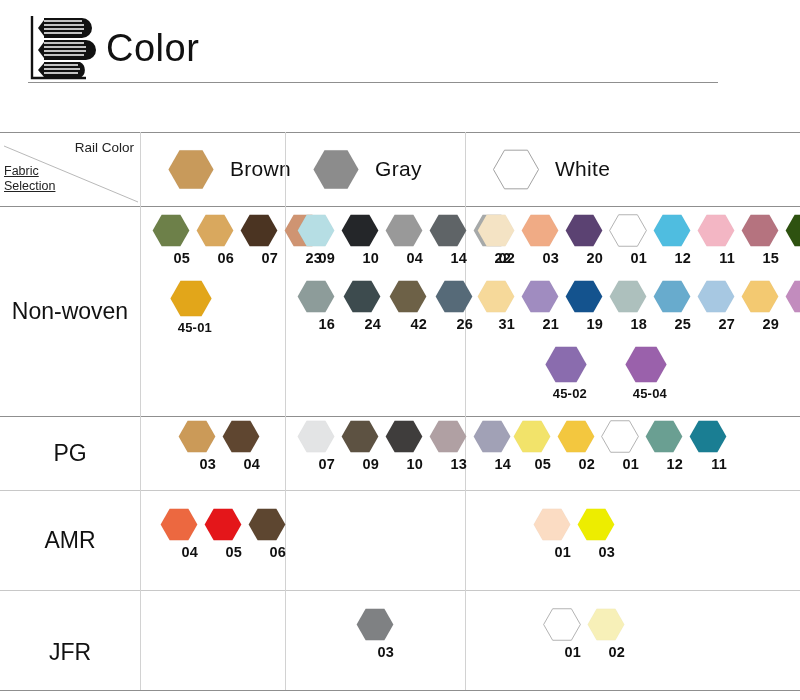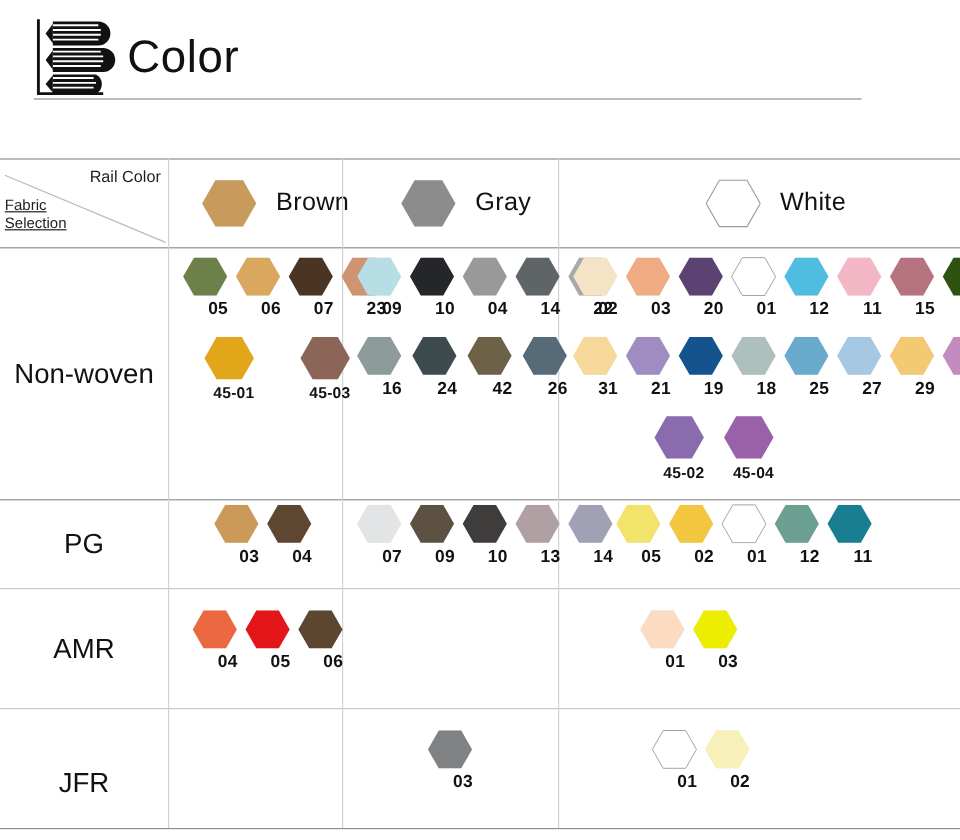--- a/index.html
+++ b/index.html
@@ -124,31 +124,31 @@
       <div class="grp" style="left: 140px; width: 145px;">
         <span class="hex-wrap">
           <span class="hex">
             <svg width="46" height="41" viewBox="0 0 100 88">
               <polygon points="25,2 75,2 99,44 75,86 25,86 1,44" fill="#c89a5b" stroke="rgba(0,0,0,0.06)" stroke-width="1"></polygon>
             </svg>
           </span>
         </span>
         <span class="grp-label">Brown</span>
       </div>
-      <div class="grp" style="left: 274px; width: 180px; padding-left: 32px;">
+      <div class="grp" style="left: 285px; width: 180px;">
         <span class="hex-wrap">
           <span class="hex">
             <svg width="46" height="41" viewBox="0 0 100 88">
               <polygon points="25,2 75,2 99,44 75,86 25,86 1,44" fill="#8c8c8c" stroke="rgba(0,0,0,0.06)" stroke-width="1"></polygon>
             </svg>
           </span>
         </span>
         <span class="grp-label">Gray</span>
       </div>
-      <div class="grp" style="left: 465px; width: 335px; justify-content: center;">
+      <div class="grp" style="left: 465px; width: 335px;">
         <span class="hex-wrap">
           <span class="hex">
             <svg width="46" height="41" viewBox="0 0 100 88">
               <polygon points="25,2 75,2 99,44 75,86 25,86 1,44" fill="#ffffff" stroke="#9a9a9a" stroke-width="2"></polygon>
             </svg>
           </span>
         </span>
         <span class="grp-label">White</span>
       </div>
       <div class="rowline strong" style="top: 0px;"></div>
@@ -197,28 +197,20 @@
       </div>
       <div class="swatch-line" style="left: 154px; top: 148px; gap: 22px;">
         <div class="swatch wide">
           <span class="hex">
             <svg width="42" height="37" viewBox="0 0 100 88">
               <polygon points="25,2 75,2 99,44 75,86 25,86 1,44" fill="#e2a61a" stroke="rgba(0,0,0,0.06)" stroke-width="1"></polygon>
             </svg>
           </span>
           <div class="code">45-01</div>
         </div>
-        <div class="swatch wide">
-          <span class="hex">
-            <svg width="42" height="37" viewBox="0 0 100 88">
-              <polygon points="25,2 75,2 99,44 75,86 25,86 1,44" fill="#8a6558" stroke="rgba(0,0,0,0.06)" stroke-width="1"></polygon>
-            </svg>
-          </span>
-          <div class="code">45-03</div>
-        </div>
       </div>
       <div class="swatch-line" style="left: 297px; top: 82px; gap: 6px;">
         <div class="swatch">
           <span class="hex">
             <svg width="38" height="33" viewBox="0 0 100 88">
               <polygon points="25,2 75,2 99,44 75,86 25,86 1,44" fill="#b6dee4" stroke="rgba(0,0,0,0.06)" stroke-width="1"></polygon>
             </svg>
           </span>
           <div class="code">09</div>
         </div>
@@ -414,21 +406,21 @@
         </div>
         <div class="swatch">
           <span class="hex">
             <svg width="38" height="33" viewBox="0 0 100 88">
               <polygon points="25,2 75,2 99,44 75,86 25,86 1,44" fill="#c28cbe" stroke="rgba(0,0,0,0.06)" stroke-width="1"></polygon>
             </svg>
           </span>
           <div class="code">30</div>
         </div>
       </div>
-      <div class="swatch-line" style="left: 529px; top: 214px; ">
+      <div class="swatch-line" style="left: 529px; top: 214px; gap: 22px;">
         <div class="swatch wide">
           <span class="hex">
             <svg width="42" height="37" viewBox="0 0 100 88">
               <polygon points="25,2 75,2 99,44 75,86 25,86 1,44" fill="#8a6cae" stroke="rgba(0,0,0,0.06)" stroke-width="1"></polygon>
             </svg>
           </span>
           <div class="code">45-02</div>
         </div>
         <div class="swatch wide">
           <span class="hex">

